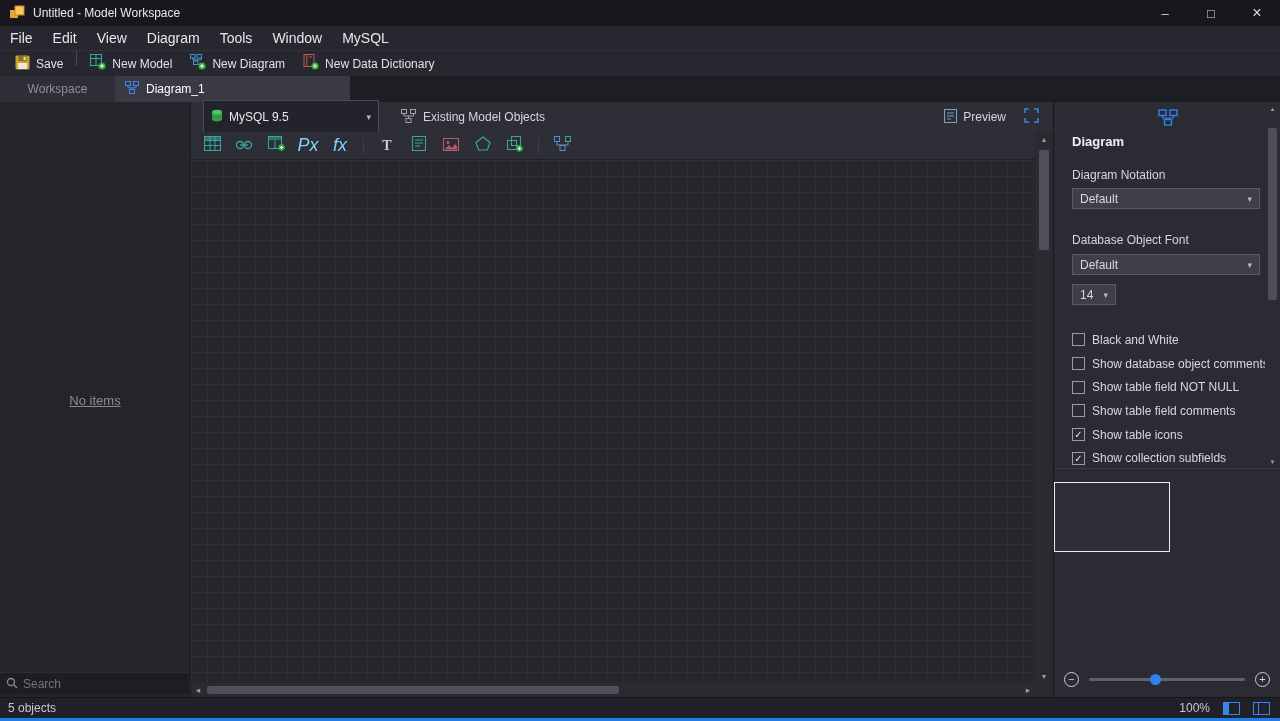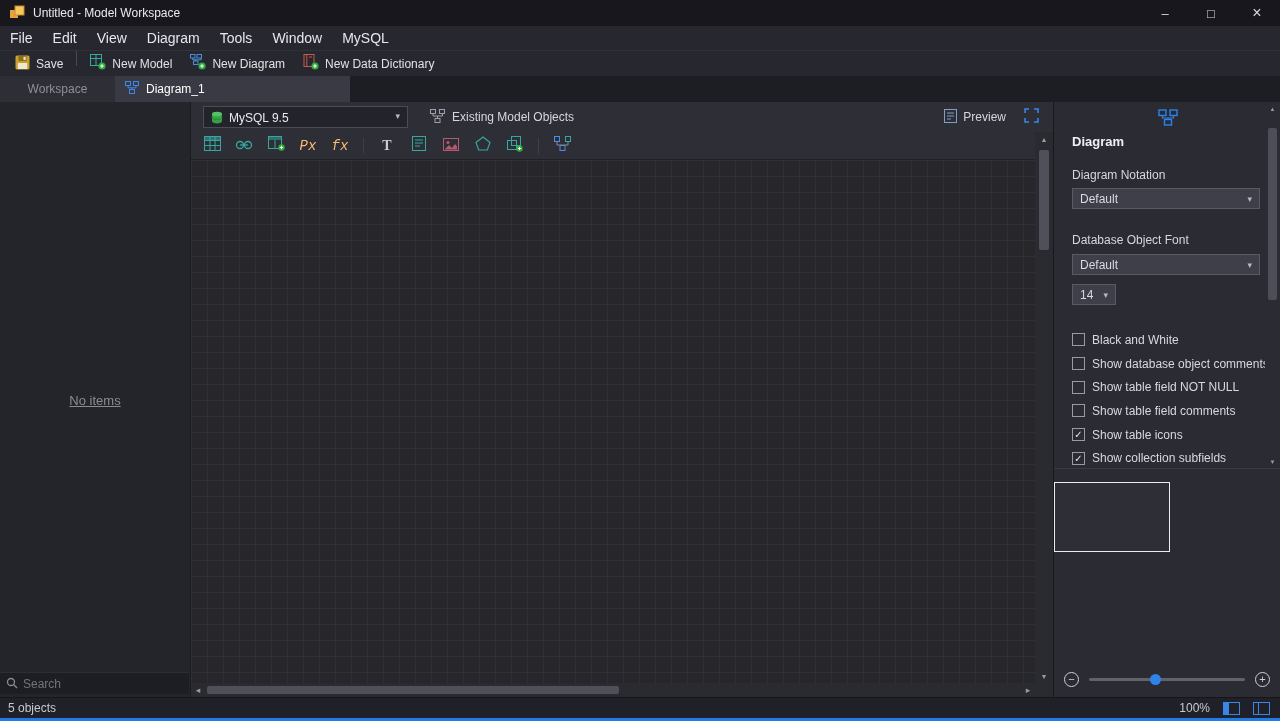--- a/index.html
+++ b/index.html
@@ -47,30 +47,30 @@
   .search-box input { flex: 1; background: transparent; border: none; outline: none;
     color: #b9b9c2; font-size: 12px; font-family: "Liberation Sans", sans-serif; }
   .search-box input::placeholder { color: #73737d; }
 
   
   .canvas-area { position: absolute; top: 0; bottom: 0; left: 191px; right: 227px; background: #26262b; }
   .ctb { position: absolute; left: 0; right: 0; background: #2e2e37; }
   .ctb1 { top: 0; height: 30px; display: flex; align-items: center; padding: 0 12px; }
   .ctb2 { top: 30px; height: 28px; display: flex; align-items: center; padding: 0 18px 0 12px;
     gap: 14px; border-bottom: 1px solid #1f1f26; }
-  .db-select { width: 205px; height: 22px; background: #23232b; border: 1px solid #4b4b56;
-    display: flex; align-items: flex-start; gap: 6px; padding: 4px 7px; color: #e9e9ef; font-size: 12px; }
+  .db-select { width: 176px; height: 22px; background: #23232b; border: 1px solid #4b4b56;
+    display: flex; align-items: center; gap: 6px; padding: 16px 7px; color: #e9e9ef; font-size: 12px; }
   .db-select .chev { margin-left: auto; color: #b9b9c2; font-size: 9px; }
   .emo-btn { margin-left: 22px; display: flex; align-items: center; gap: 7px;
     color: #d6d6dd; font-size: 12px; }
   .preview-btn { margin-left: auto; display: flex; align-items: center; gap: 6px;
     color: #d6d6dd; font-size: 12px; }
   .fullscreen-btn { margin-left: 18px; margin-right: 2px; display: flex; }
   .tool-ico { width: 18px; height: 18px; display: flex; align-items: center; justify-content: center; }
-  .txt-ico { font-size: 14px; font-style: italic; color: #fdba74; font-family: Liberation Mono, monospace; }
+  .txt-ico { font-size: 18px; font-style: italic; color: #7dd3fc; font-family: Liberation Sans, sans-serif; }
   .t-ico { font-size: 14px; color: #c8ced6; font-weight: bold; font-family: "Liberation Serif", serif; }
   .ctb-sep { width: 1px; height: 16px; background: #3f3f48; }
 
   .canvas-grid { position: absolute; top: 58px; left: 0; right: 18px; bottom: 14px;
     background-color: #26262b;
     background-image: linear-gradient(#2f2f36 1px, transparent 1px),
                       linear-gradient(90deg, #2f2f36 1px, transparent 1px);
     background-size: 16px 16px; }
 
   

